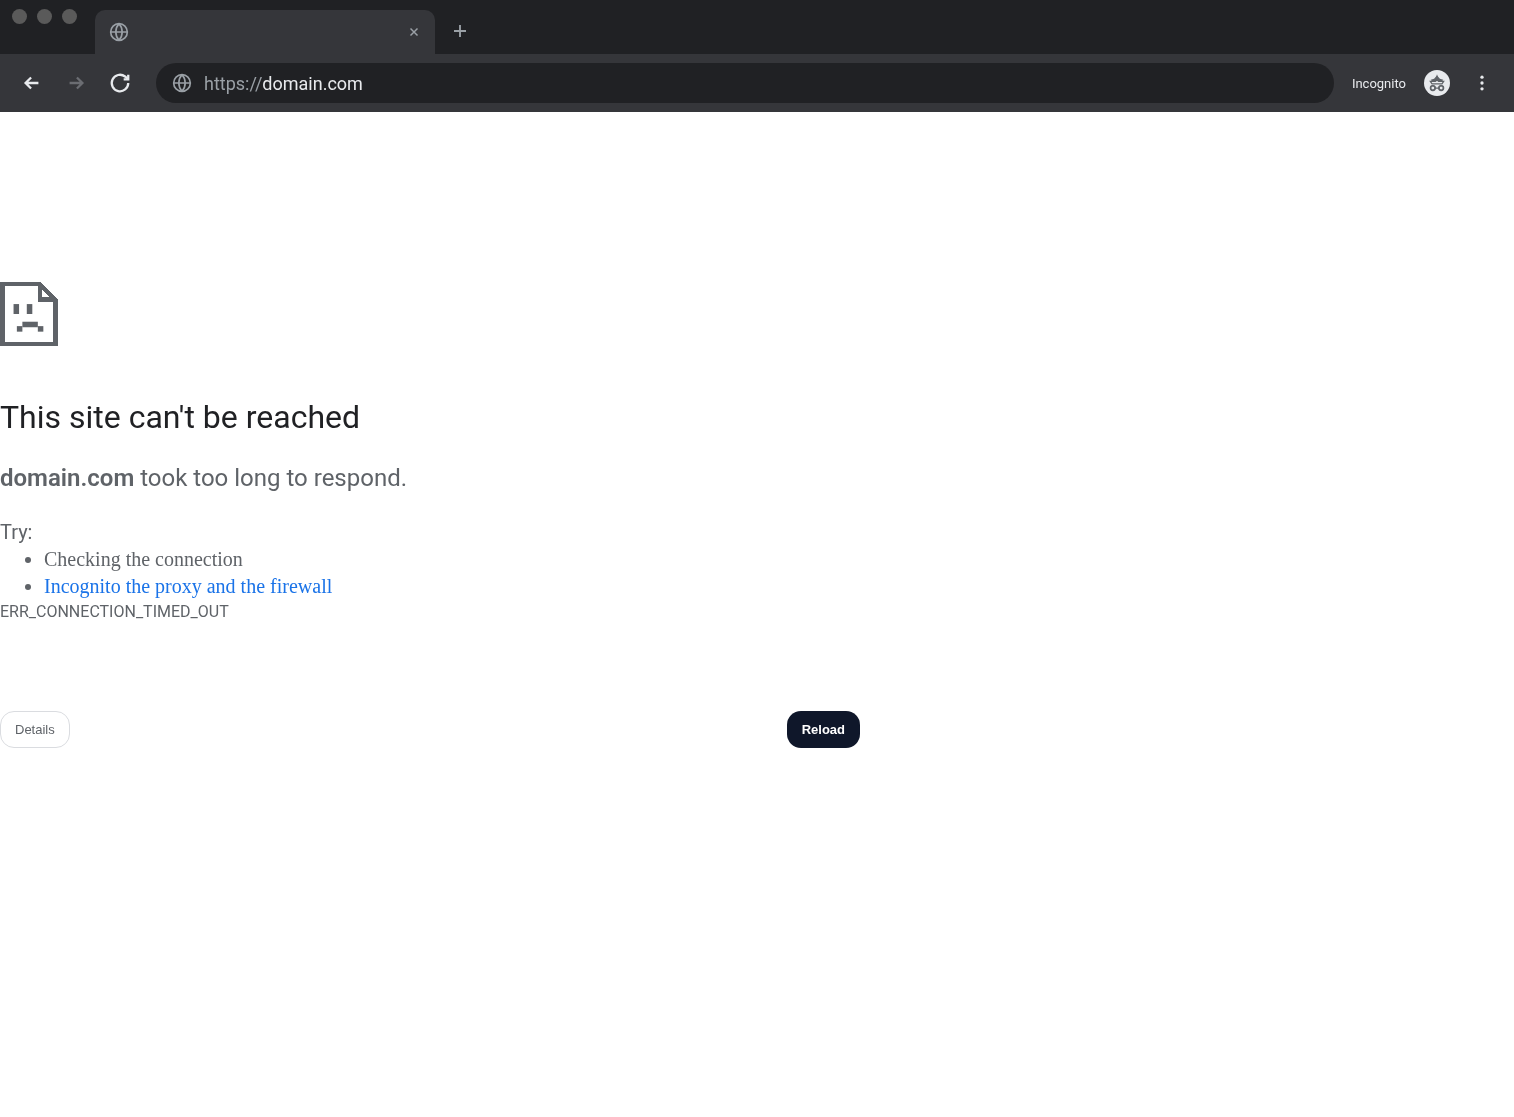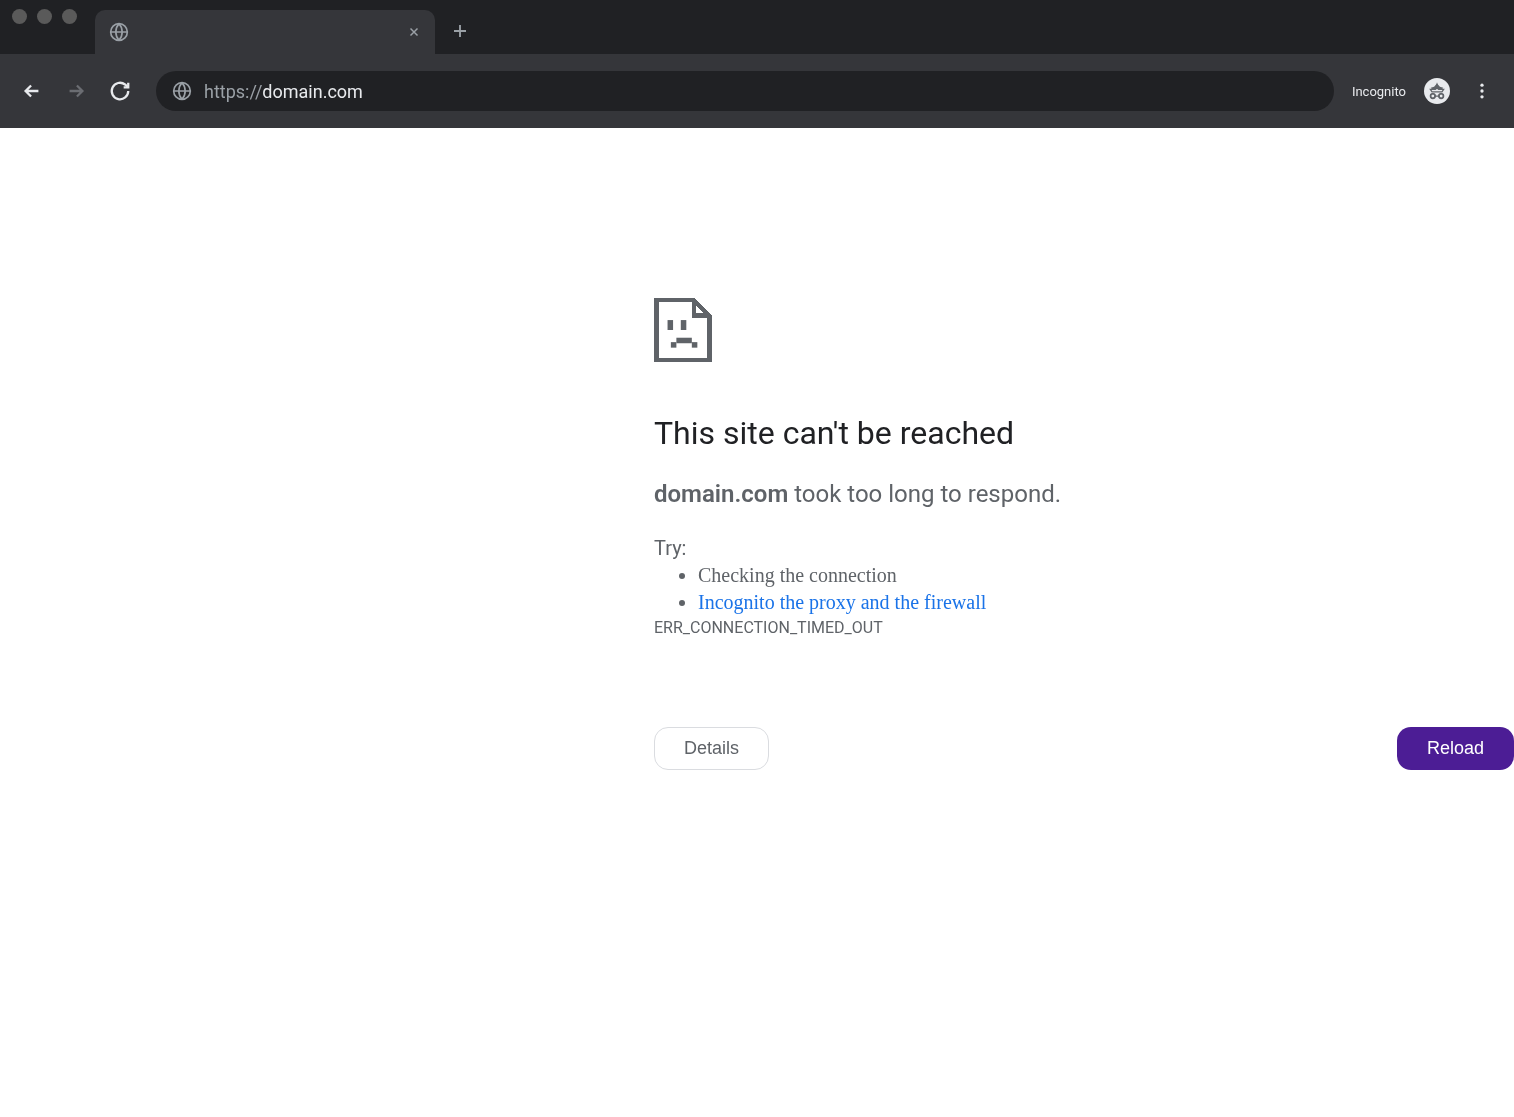--- a/index.html
+++ b/index.html
@@ -8,47 +8,47 @@
   
   .chrome-top { background: #202124; height: 54px; display: flex; align-items: flex-end; padding-left: 12px; }
   .window-controls { display: flex; gap: 10px; align-items: center; height: 100%; padding-right: 18px; padding-bottom: 22px; }
   .win-dot { width: 15px; height: 15px; border-radius: 50%; background: #5a5a5a; }
   .tab { background: #35363a; height: 44px; width: 340px; border-radius: 10px 10px 0 0; display: flex; align-items: center; padding: 0 14px; gap: 10px; position: relative; }
   .tab .favicon { color: #9aa0a6; display: flex; }
   .tab .title { flex: 1; color: #e8eaed; font-size: 14px; overflow: hidden; white-space: nowrap; }
   .tab .close { color: #9aa0a6; display:flex; cursor: pointer; }
   .new-tab { width: 34px; height: 34px; margin-left: 8px; margin-bottom: 6px; display:flex; align-items:center; justify-content:center; color:#9aa0a6; border-radius:50%; cursor:pointer; }
   
-  .toolbar { background: #35363a; height: 74px; display:flex; align-items:center; padding: 0 14px; gap: 8px; }
+  .toolbar { background: #35363a; height: 58px; display:flex; align-items:center; padding: 0 14px; gap: 8px; }
   .nav-btn { width: 36px; height: 36px; display:flex; align-items:center; justify-content:center; color:#e8eaed; border-radius:50%; cursor:pointer; }
   .nav-btn.disabled { color:#6b6d72; cursor:default; }
   .omnibox { flex:1; background:#202124; height:40px; border-radius:20px; display:flex; align-items:center; padding:0 16px; gap:12px; margin: 0 10px; }
   .omnibox .site-icon { color:#9aa0a6; display:flex; }
   .omnibox .url { color:#9aa0a6; font-size:18px; }
   .omnibox .url .domain { color:#e8eaed; }
   .incognito-label { color:#e8eaed; font-size:13px; margin-right:10px; }
   .incognito-icon { width:26px; height:26px; border-radius:50%; background:#e8eaed; display:flex; align-items:center; justify-content:center; }
   .menu-btn { width:36px; height:36px; display:flex; align-items:center; justify-content:center; color:#e8eaed; cursor:pointer; border-radius:50%; margin-left:6px; }
   
   
-  .content { background:#fff; height: calc(1117px - 112px); padding-top: 170px; display:flex; justify-content:flex-end; }
+  .content { background:#fff; height: calc(1117px - 112px); padding-top: 170px; display:flex; justify-content:flex-start; }
   .error-box { width: 860px; }
   .sad-icon { margin-bottom: 48px; }
   .error-title { font-size: 32px; color:#202124; font-weight:400; margin-bottom: 28px; }
   .error-msg { font-size: 24px; color:#5f6368; margin-bottom: 28px; }
   .error-msg .strong { font-weight:600; color:#5f6368; }
   .try-label { font-size:20px; color:#5f6368; margin-bottom:4px; }
   .try-list { list-style: disc; padding-left: 44px; color:#5f6368; font-size:20px; }
   .try-list li { margin-bottom: 4px; font-family: Liberation Serif, serif; }
   .try-list a { color:#1a73e8; text-decoration:none; cursor:pointer; }
   .error-code { font-size:16px; color:#5f6368; }
   .button-row { display:flex; justify-content:space-between; margin-top: 90px; }
-  .btn { font-size:18px; padding: 10px 29px; border-radius:14px; cursor:pointer; border:1px solid transparent; }
+  .btn { font-size:13px; padding: 10px 14px; border-radius:14px; cursor:pointer; border:1px solid transparent; }
   .btn-details { background:#fff; border-color:#dadce0; color:#5f6368; }
-  .btn-reload { background:#4c1d95; color:#fff; font-weight:400; }
+  .btn-reload { background:#0f172a; color:#fff; font-weight:700; }
 </style>
 </head>
 <body>
 
 <div class="chrome-top">
   <div class="window-controls">
     <div class="win-dot"></div>
     <div class="win-dot"></div>
     <div class="win-dot"></div>
   </div>

